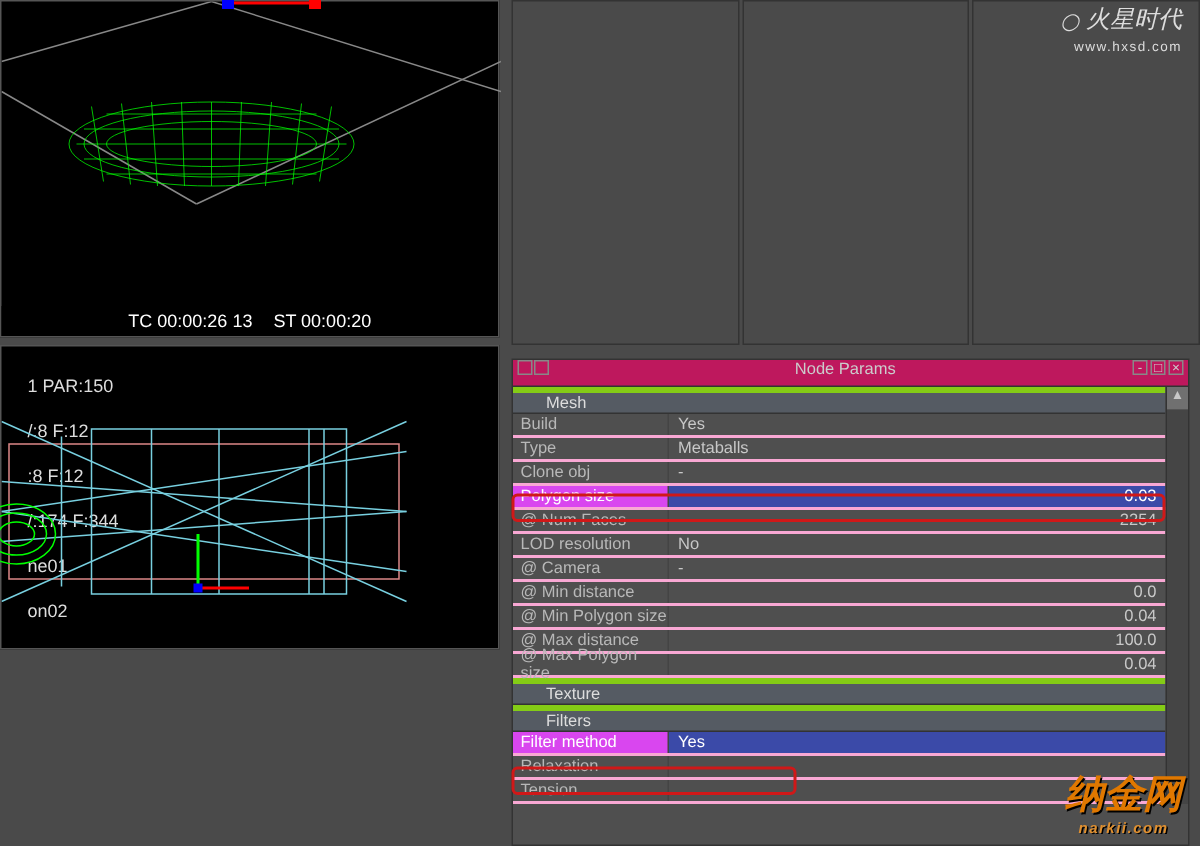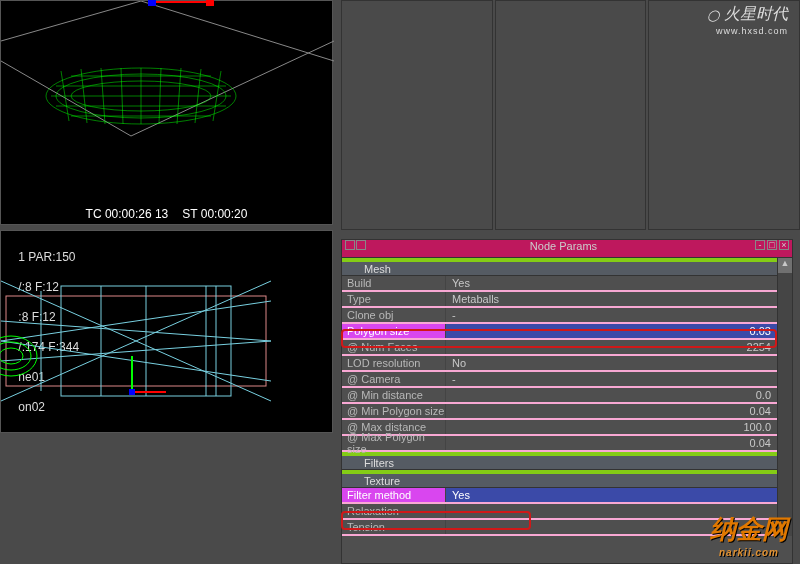--- a/index.html
+++ b/index.html
@@ -231,23 +231,23 @@
       </div>
       <div class="row">
         <div class="label">@ Max distance</div>
         <div class="val right">100.0</div>
       </div>
       <div class="row">
         <div class="label">@ Max Polygon size</div>
         <div class="val right">0.04</div>
       </div>
 
+      <div class="section">Texture</div>
+
       <div class="section">Filters</div>
-
-      <div class="section">Texture</div>
 
       <div class="row selected">
         <div class="label">Filter method</div>
         <div class="val">Yes</div>
       </div>
       <div class="row">
         <div class="label">Relaxation</div>
         <div class="val"></div>
       </div>
       <div class="row">

